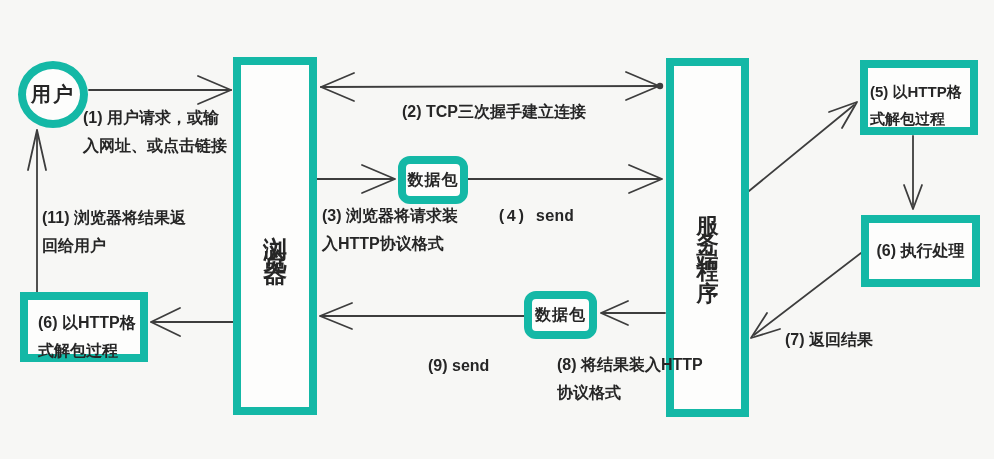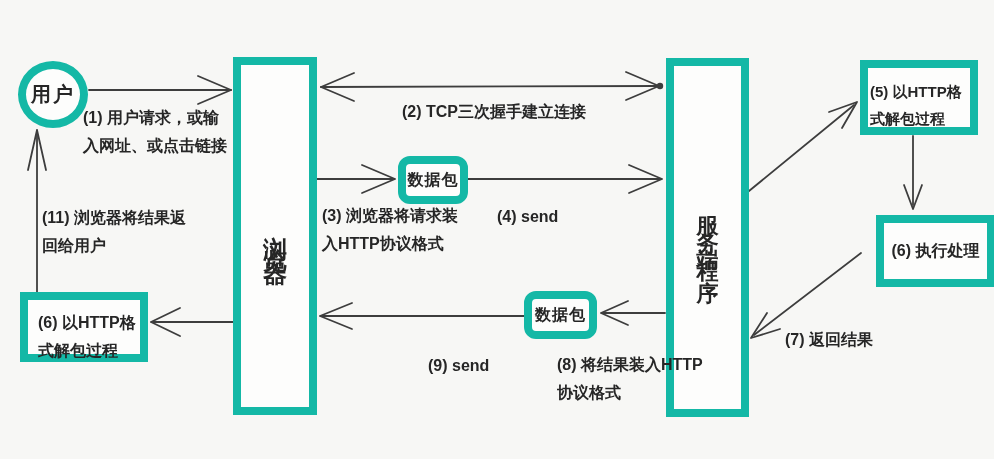--- a/index.html
+++ b/index.html
@@ -36,28 +36,28 @@
   
   .n-user{left:18px;top:61px;width:70px;height:67px;font-size:20px;letter-spacing:2px;}
   .n-browser{left:233px;top:57px;width:84px;height:358px;font-size:24px;}
   .n-browser .vtext{letter-spacing:13px;}
   .n-server{left:666px;top:58px;width:83px;height:359px;font-size:22px;}
   .n-server .vtext{letter-spacing:16px;}
   .n-packet-top{left:398px;top:156px;width:70px;height:48px;}
   .n-packet-bottom{left:524px;top:291px;width:73px;height:48px;}
   .n-box5{left:860px;top:60px;width:118px;height:75px;align-items:flex-start;justify-content:flex-start;}
   .n-box5 .boxtext{padding:10px 0 0 2px;font-size:15px;line-height:27px;white-space:pre-line;}
-  .n-box6{left:861px;top:215px;width:119px;height:72px;font-size:16px;margin-left:15px;}
+  .n-box6{left:861px;top:215px;width:119px;height:72px;font-size:16px;}
   .n-box10{left:20px;top:292px;width:128px;height:70px;align-items:flex-start;justify-content:flex-start;}
   .n-box10 .boxtext{padding:9px 0 0 10px;font-size:16px;line-height:28px;white-space:pre-line;}
   
   .l-step1{left:83px;top:104px;}
   .l-step2{left:402px;top:98px;}
   .l-step3{left:322px;top:202px;}
-  .l-step4{left:497px;top:203px;}
+  .l-step4{left:497px;top:203px;font-family:Liberation Mono, monospace;}
   .l-step7{left:785px;top:326px;}
   .l-step8{left:525px;top:351px;margin-left:32px;}
   .l-step9{left:428px;top:352px;}
   .l-step11{left:42px;top:204px;}
 </style>
 </head>
 <body>
 
 <div class="stage">
 

